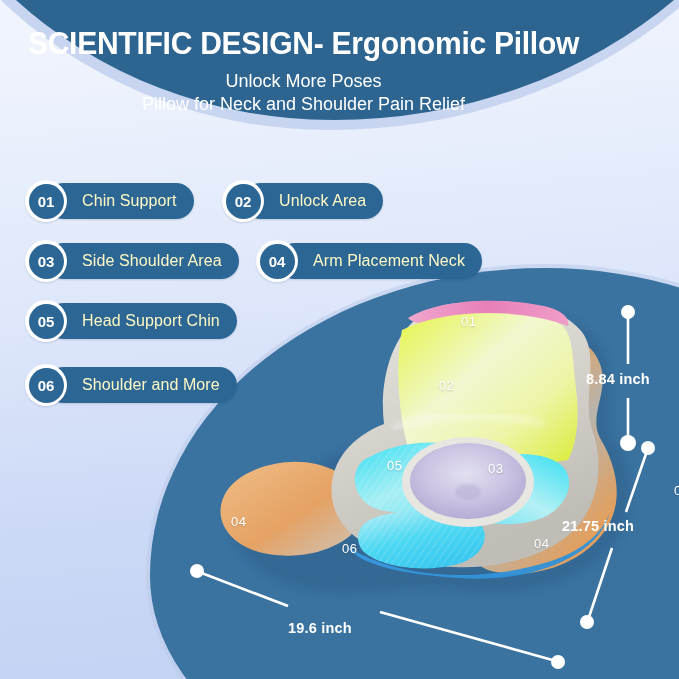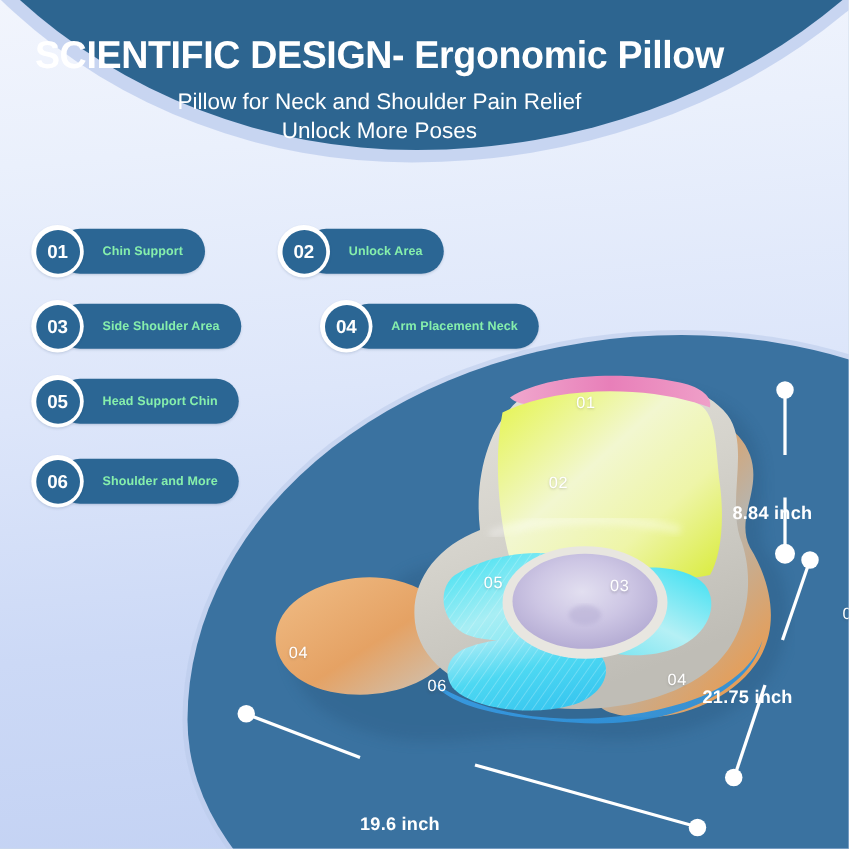--- a/index.html
+++ b/index.html
@@ -81,23 +81,23 @@
     left:21px;top:3px;
     height:36px;
     border-radius:18px;
     background:#2b6694;
     display:flex;align-items:center;
     padding-left:36px;padding-right:17px;
     box-sizing:border-box;
     box-shadow:0 1px 2px rgba(30,60,100,.18);
   }
   .badge .pill-label{
-    color:#86efac;
-    font-size:10px;
-    font-weight:bold;
+    color:#fef9c3;
+    font-size:16px;
+    font-weight:normal;
     white-space:nowrap;
     letter-spacing:.1px;
   }
   .badge .num-ring{
     position:absolute;
     left:0;top:0;
     width:42px;height:42px;
     border-radius:50%;
     background:#ffffff;
     z-index:3;
@@ -134,38 +134,37 @@
 
   
   .dims{position:absolute;left:0;top:0;width:679px;height:679px;z-index:12;}
   .dim-label{
     position:absolute;
     color:#ffffff;
     font-size:14.5px;
     font-weight:bold;
     white-space:nowrap;
     letter-spacing:.2px;
-    margin-top:32px;
   }
 </style>
 </head>
 <body>
 
 <div id="stage">
 
   <div class="bg-arc-shadow"></div>
   <div class="bg-header"></div>
   <div class="blob-edge"></div>
   <div class="blob"></div>
 
   <div class="header-text">
     <div class="title">SCIENTIFIC DESIGN- Ergonomic Pillow</div>
     <div class="subtitle">
+      <div>Unlock More Poses</div>
       <div>Pillow for Neck and Shoulder Pain Relief</div>
-      <div>Unlock More Poses</div>
     </div>
   </div>
 
   <div class="pillow">
     <svg width="440" height="340" viewBox="0 0 440 340">
       <defs>
         <linearGradient id="gBody" x1="0" y1="0" x2="0.4" y2="1">
           <stop offset="0%" stop-color="#e6e4de"></stop>
           <stop offset="50%" stop-color="#d5d3cc"></stop>
           <stop offset="100%" stop-color="#bfbdb6"></stop>

